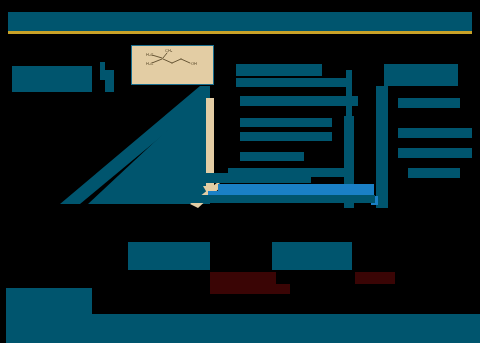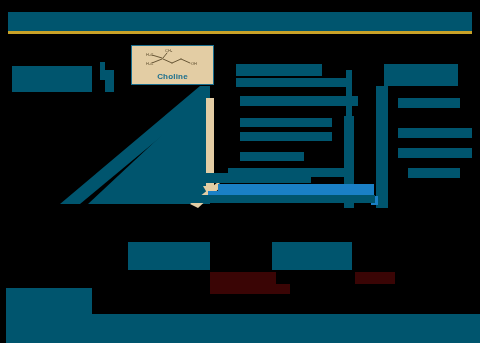--- a/index.html
+++ b/index.html
@@ -155,21 +155,20 @@
           <line x1="35" y1="10" x2="44" y2="14"></line>
         </g>
         <g fill="#5a4a2a" font-size="4" font-family="Liberation Sans, sans-serif">
           <text x="0" y="7">H₃C</text>
           <text x="0" y="16">H₃C</text>
           <text x="19" y="3">CH₃</text>
           <text x="45" y="16">OH</text>
         </g>
       </svg>
     </div>
-    <div class="mol-label">Choline</div>
   </div>
 
   <div class="beige-arrow">
     <svg width="14" height="100" viewBox="0 0 14 100" xmlns="http://www.w3.org/2000/svg">
       <rect x="3" y="0" width="8" height="92" fill="#e3cda4"></rect>
       <polygon points="0,88 14,88 7,100" fill="#e3cda4"></polygon>
     </svg>
   </div>
 
   <div class="beige-diag">

